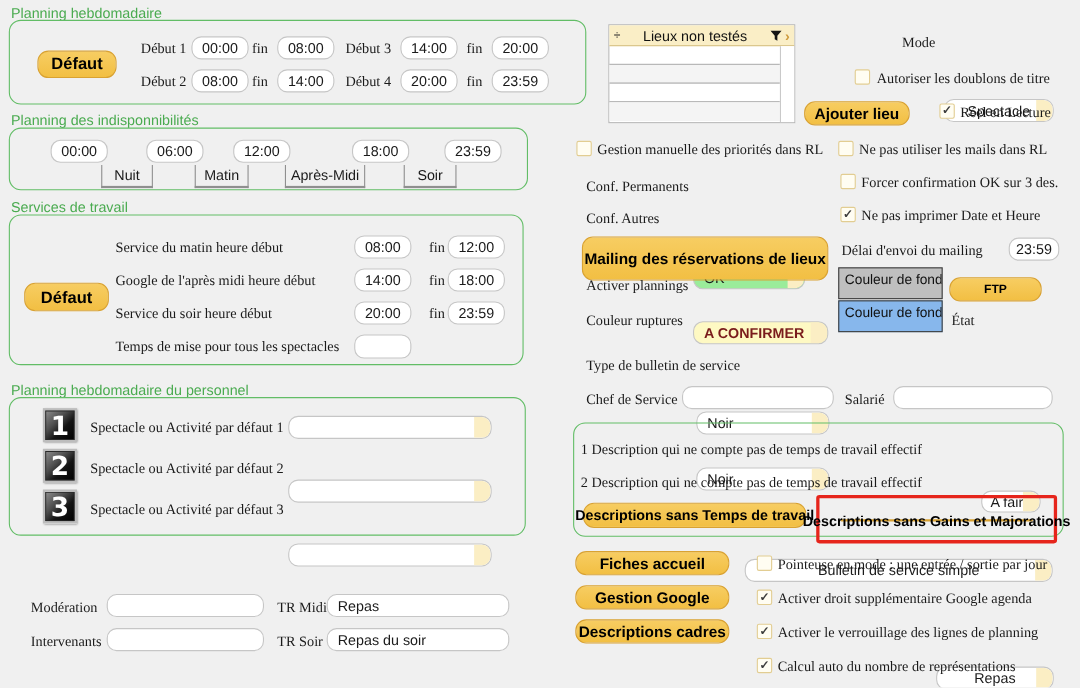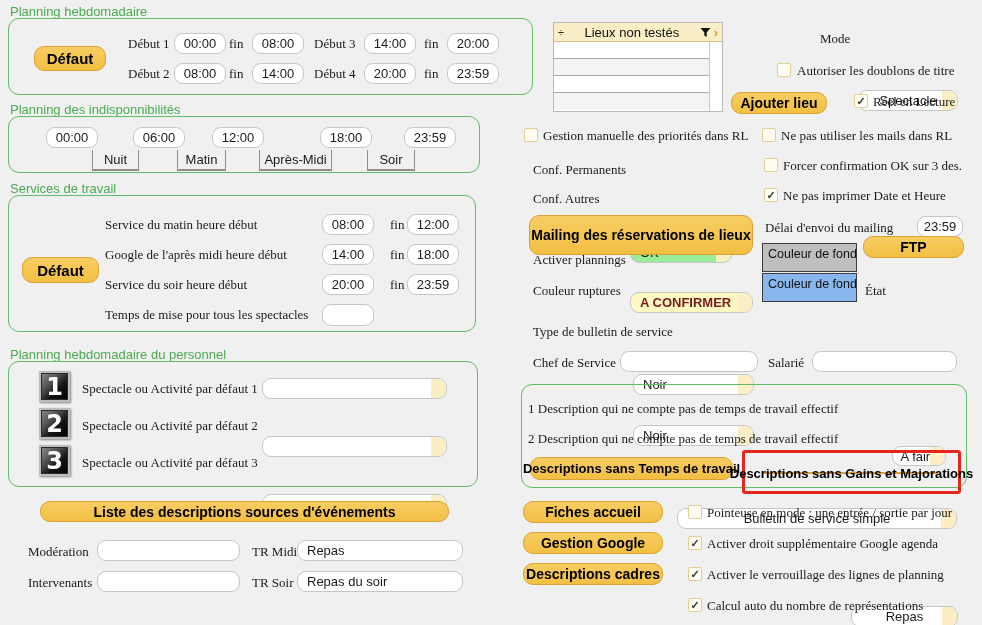--- a/index.html
+++ b/index.html
@@ -142,21 +142,20 @@
   <div class="fld combo abs" style="left:262px;top:378px;width:185px;height:21px"></div>
 
   <div class="numicon abs" style="left:39px;top:408px;width:31px;height:31px">2</div>
   <div class="lbl abs" style="left:82px;top:418px">Spectacle ou Activité par défaut 2</div>
   <div class="fld combo abs" style="left:262px;top:415px;width:185px;height:21px"></div>
 
   <div class="numicon abs" style="left:39px;top:445px;width:31px;height:31px">3</div>
   <div class="lbl abs" style="left:82px;top:455px">Spectacle ou Activité par défaut 3</div>
   <div class="fld combo abs" style="left:262px;top:452px;width:185px;height:21px"></div>
 
-  <div class="btn abs" style="left:40px;top:501px;width:409px;height:21px;font-size:14px">Liste des descriptions sources d'événements</div>
 
   <div class="lbl abs" style="left:28px;top:544px">Modération</div>
   <div class="fld fl abs" style="left:97px;top:540px;width:143px;height:21px"></div>
   <div class="lbl abs" style="left:252px;top:544px">TR Midi</div>
   <div class="fld fl abs" style="left:297px;top:540px;width:166px;height:21px">Repas</div>
 
   <div class="lbl abs" style="left:28px;top:575px">Intervenants</div>
   <div class="fld fl abs" style="left:97px;top:571px;width:143px;height:21px"></div>
   <div class="lbl abs" style="left:252px;top:575px">TR Soir</div>
   <div class="fld fl abs" style="left:297px;top:571px;width:166px;height:21px">Repas du soir</div>
@@ -208,21 +207,21 @@
   <div class="cb abs" style="left:764px;top:188px">✓</div>
   <div class="lbl abs" style="left:783px;top:188px">Ne pas imprimer Date et Heure</div>
 
   <div class="btn abs" style="left:529px;top:215px;width:224px;height:40px;font-size:14px">Mailing des réservations de lieux</div>
   <div class="lbl abs" style="left:765px;top:220px">Délai d'envoi du mailing</div>
   <div class="fld abs" style="left:917px;top:216px;width:46px;height:21px">23:59</div>
 
   <div class="lbl abs" style="left:533px;top:252px">Activer plannings</div>
   <div class="fld fl combo abs" style="left:633px;top:248px;width:121px;height:21px">Noir</div>
   <div class="swatch gray abs" style="left:762px;top:243px;width:95px;height:29px">Couleur de fond</div>
-  <div class="btn abs" style="left:863px;top:236px;width:101px;height:22px;font-size:14px">FTP</div>
+  <div class="btn abs" style="left:863px;top:252px;width:84px;height:22px;font-size:11px">FTP</div>
 
   <div class="lbl abs" style="left:533px;top:283px">Couleur ruptures</div>
   <div class="fld fl combo abs" style="left:633px;top:278px;width:121px;height:21px">Noir</div>
   <div class="swatch blue abs" style="left:762px;top:273px;width:95px;height:29px">Couleur de fond</div>
   <div class="lbl abs" style="left:865px;top:283px">État</div>
   <div class="fld combo abs" style="left:892px;top:278px;width:54px;height:20px">A faire</div>
 
   <div class="lbl abs" style="left:533px;top:324px">Type de bulletin de service</div>
   <div class="fld combo abs" style="left:677px;top:320px;width:280px;height:21px">Bulletin de service simple</div>
   <div class="lbl abs" style="left:533px;top:355px">Chef de Service</div>

